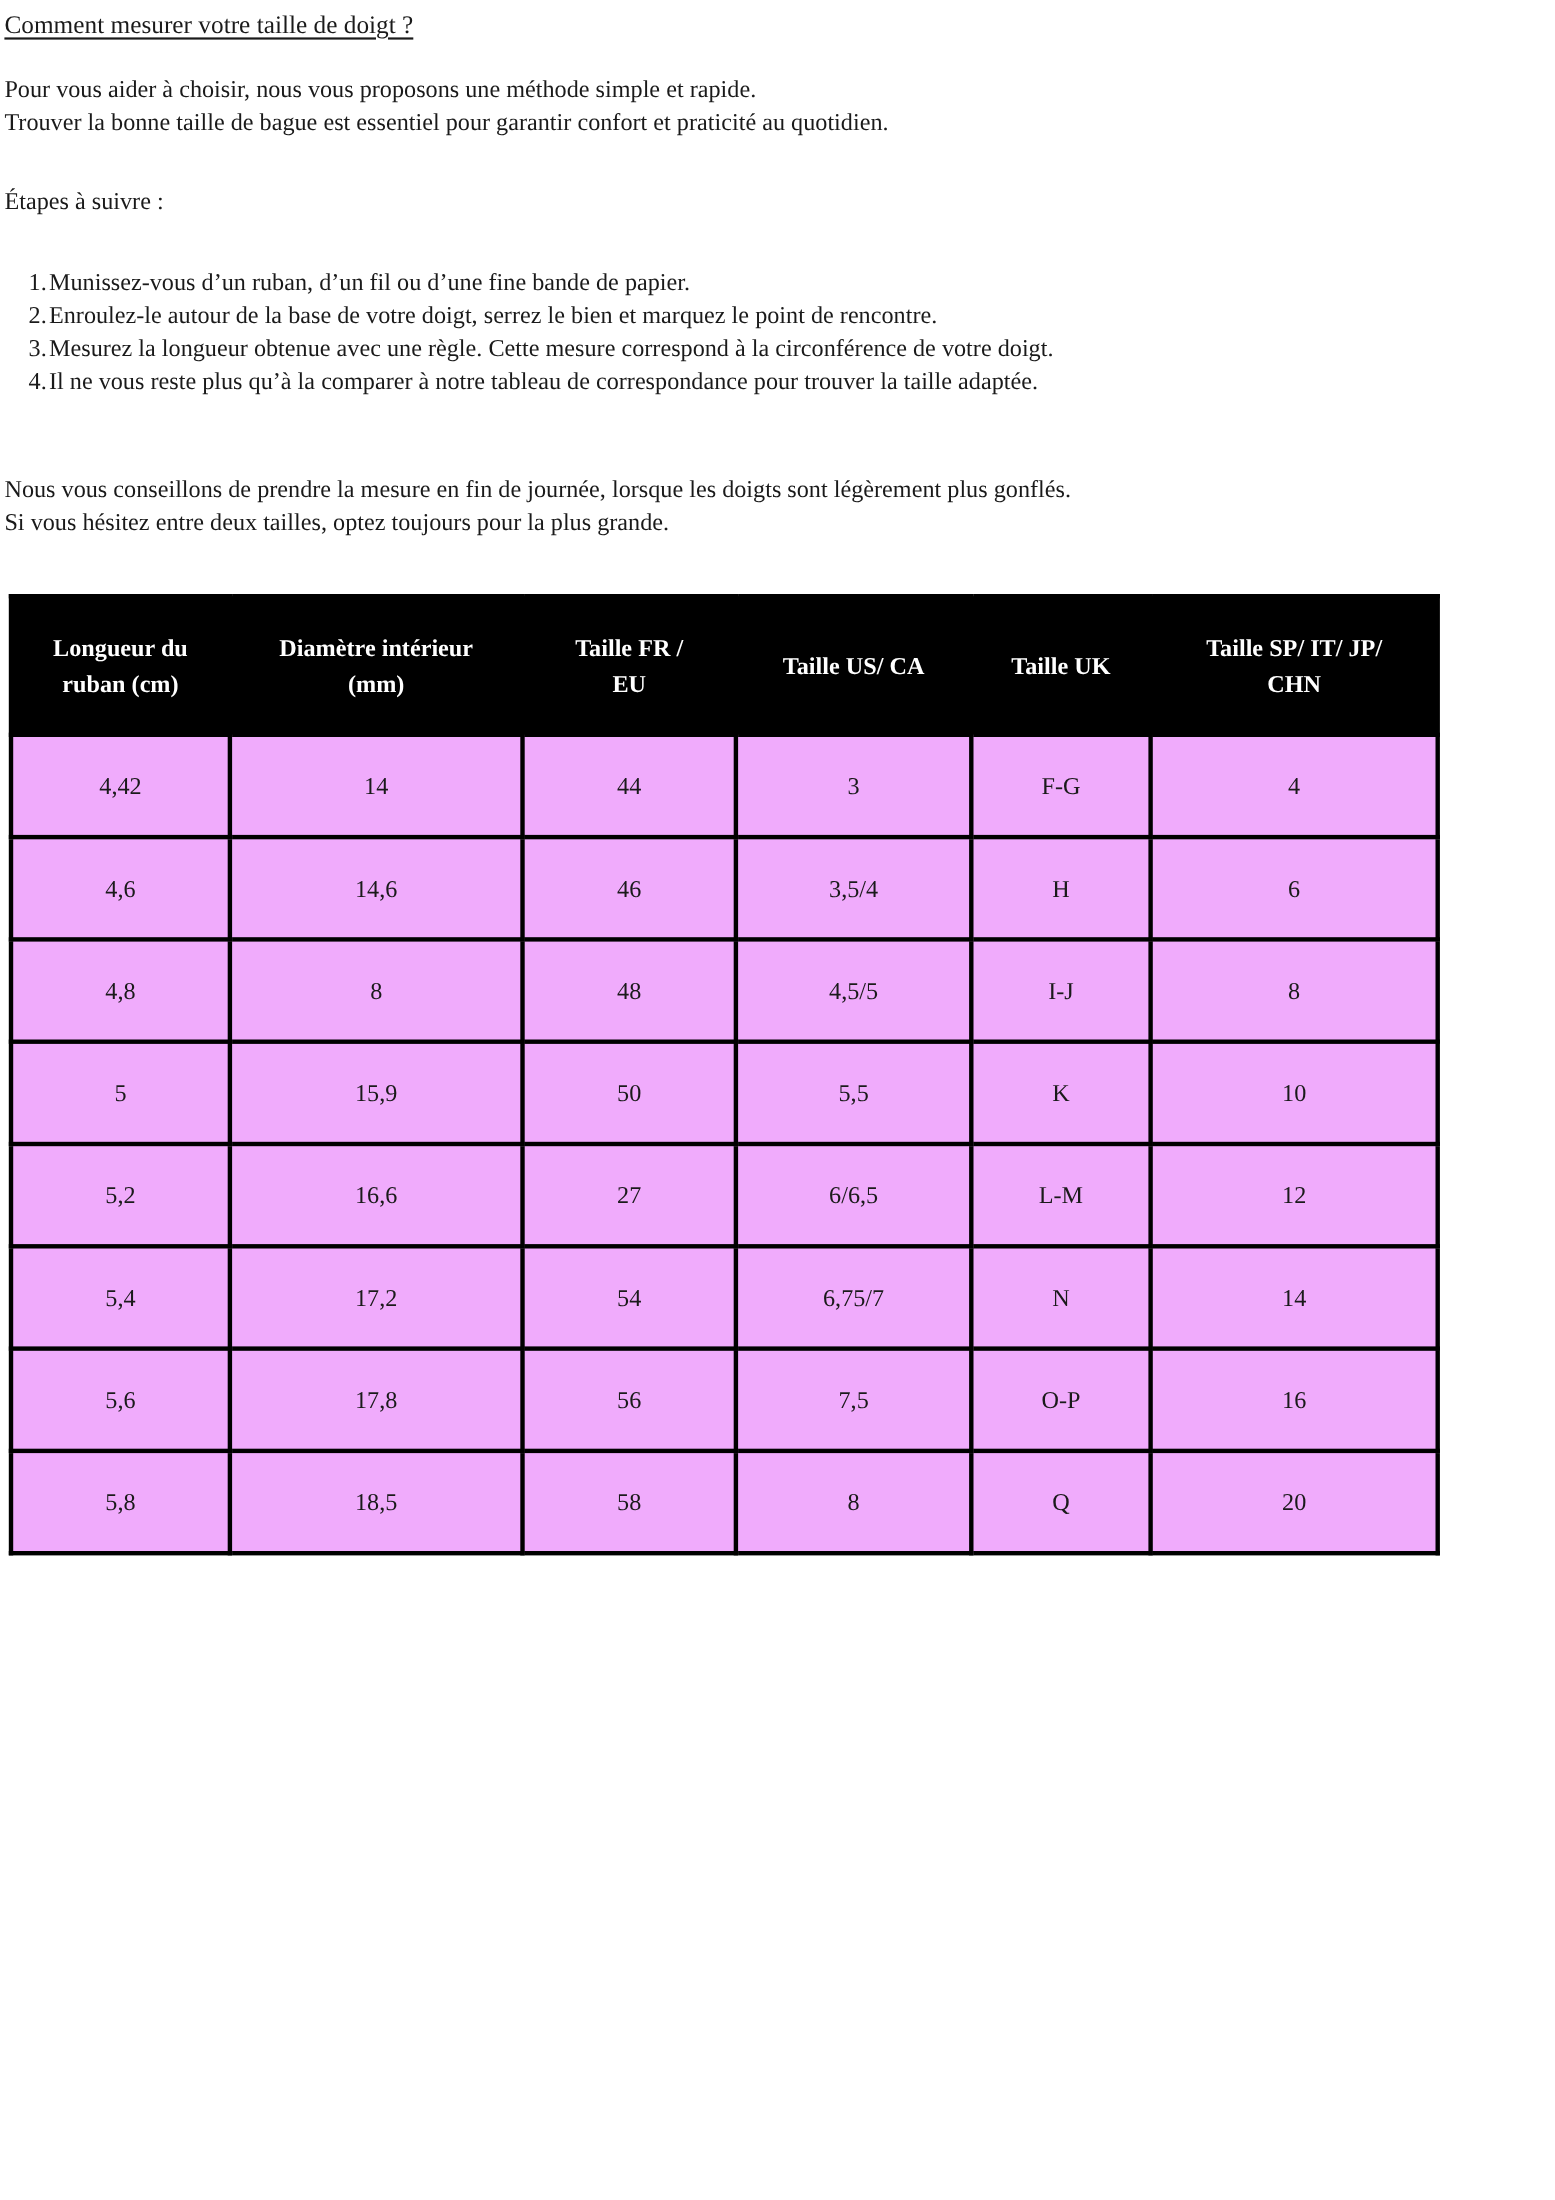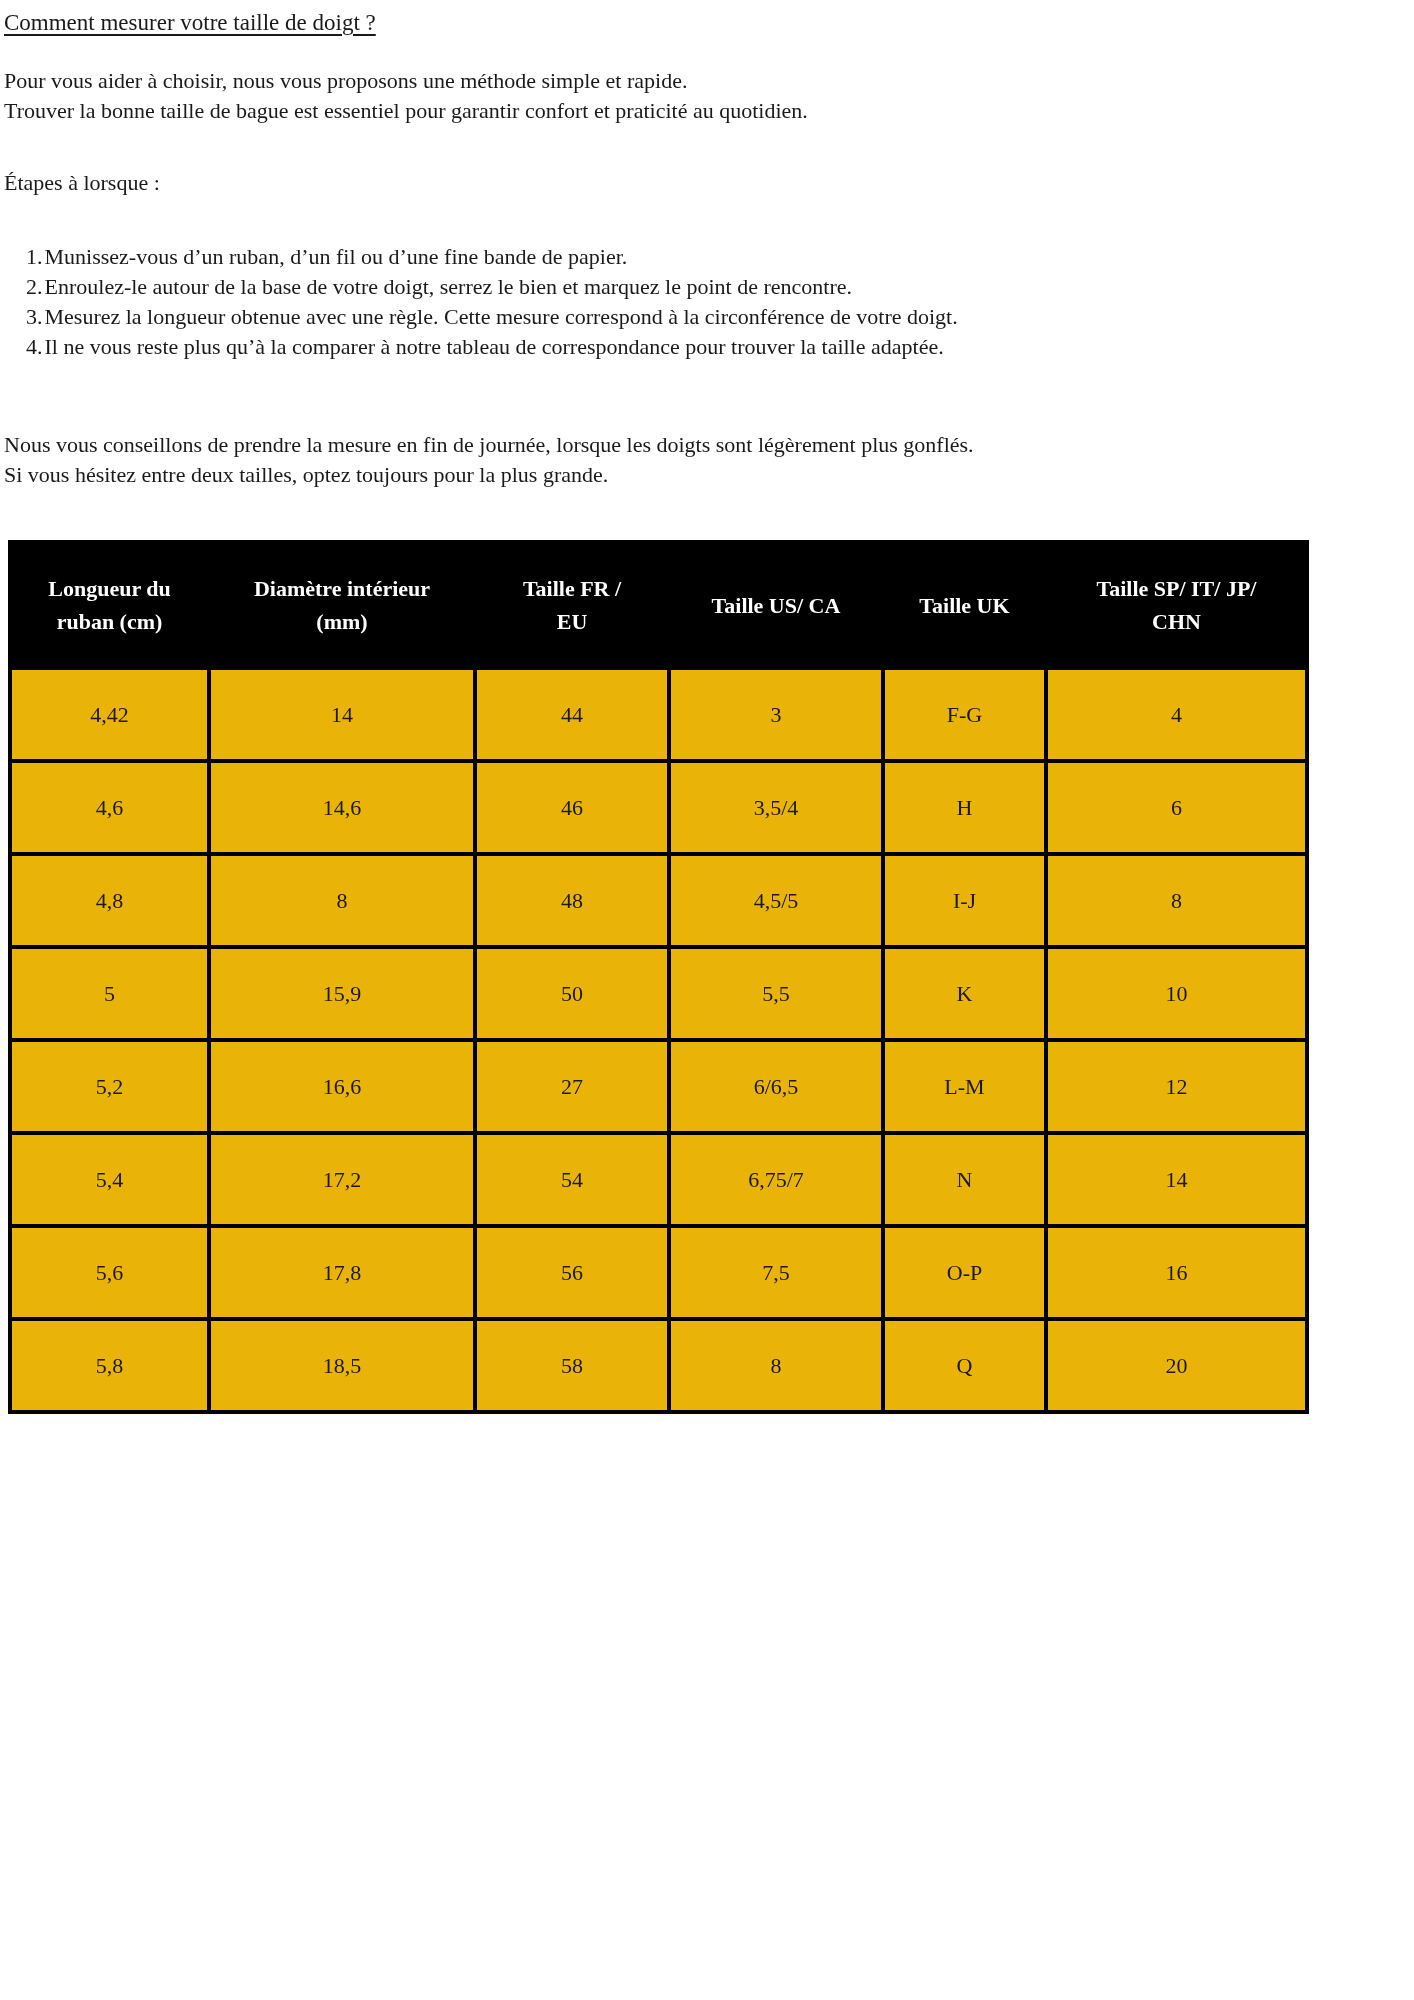--- a/index.html
+++ b/index.html
@@ -75,36 +75,36 @@
     font-size: 22px;
     font-weight: bold;
     line-height: 33px;
     height: 122px;
     padding: 0 8px;
   }
   table.size-table tbody td {
     font-size: 22px;
     height: 87px;
     color: #1a1a1a;
-    background: #eab308;
+    background: #f0abfc;
   }
 </style>
 </head>
 <body>
 
 <div class="page">
 
   <h1 class="title">Comment mesurer votre taille de doigt ?</h1>
 
   <div class="intro">
     <p class="para">Pour vous aider à choisir, nous vous proposons une méthode simple et rapide.</p>
     <p class="para">Trouver la bonne taille de bague est essentiel pour garantir confort et praticité au quotidien.</p>
   </div>
 
-  <p class="para steps-heading">Étapes à lorsque :</p>
+  <p class="para steps-heading">Étapes à suivre :</p>
 
   <ol class="steps">
     <li>Munissez-vous d’un ruban, d’un fil ou d’une fine bande de papier.</li>
     <li>Enroulez-le autour de la base de votre doigt, serrez le bien et marquez le point de rencontre.</li>
     <li>Mesurez la longueur obtenue avec une règle. Cette mesure correspond à la circonférence de votre doigt.</li>
     <li>Il ne vous reste plus qu’à la comparer à notre tableau de correspondance pour trouver la taille adaptée.</li>
   </ol>
 
   <div class="advice">
     <p class="para">Nous vous conseillons de prendre la mesure en fin de journée, lorsque les doigts sont légèrement plus gonflés.</p>

